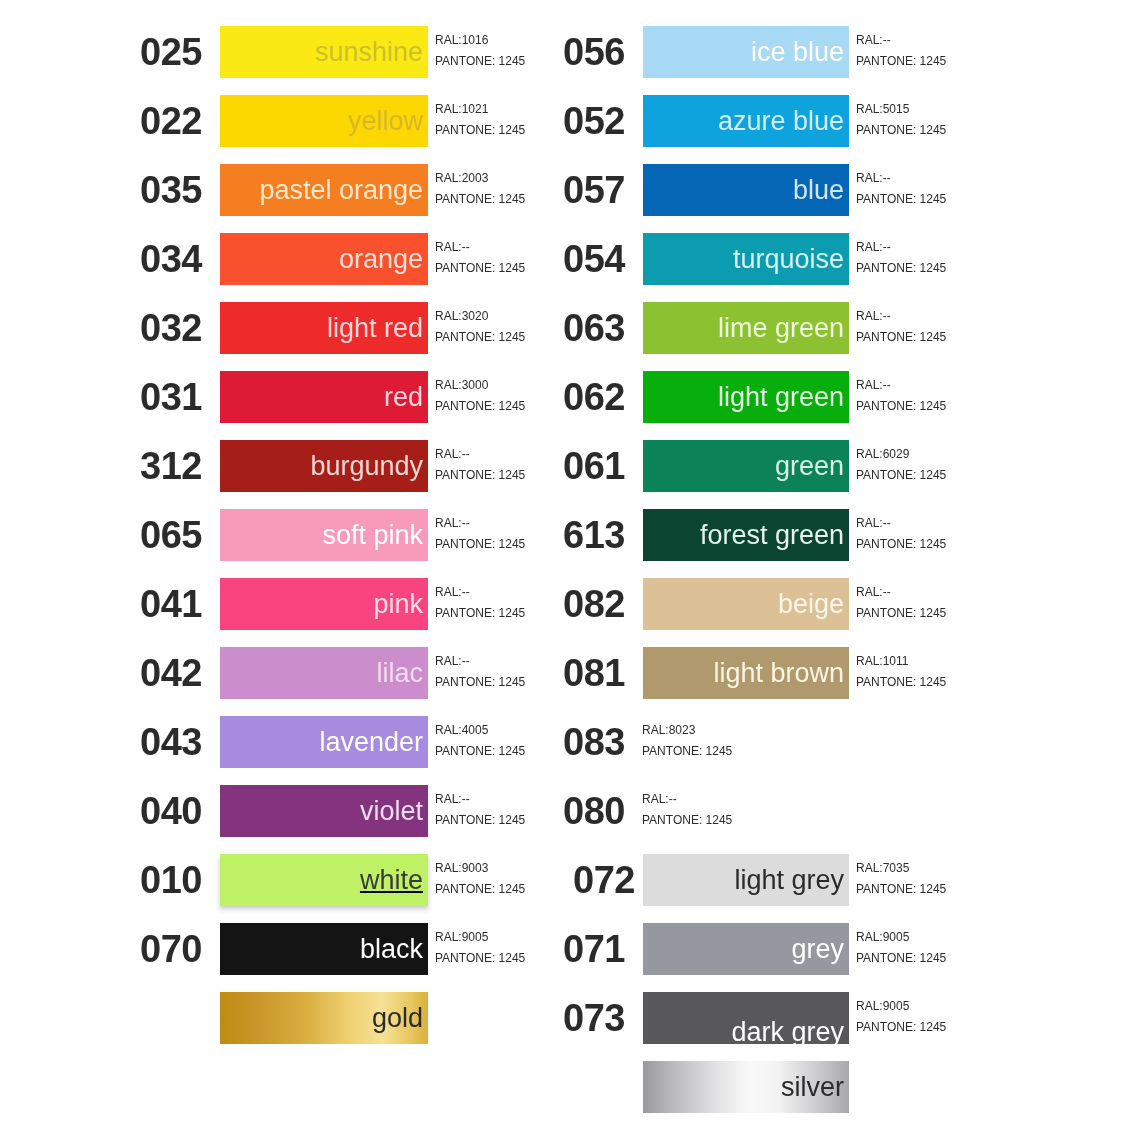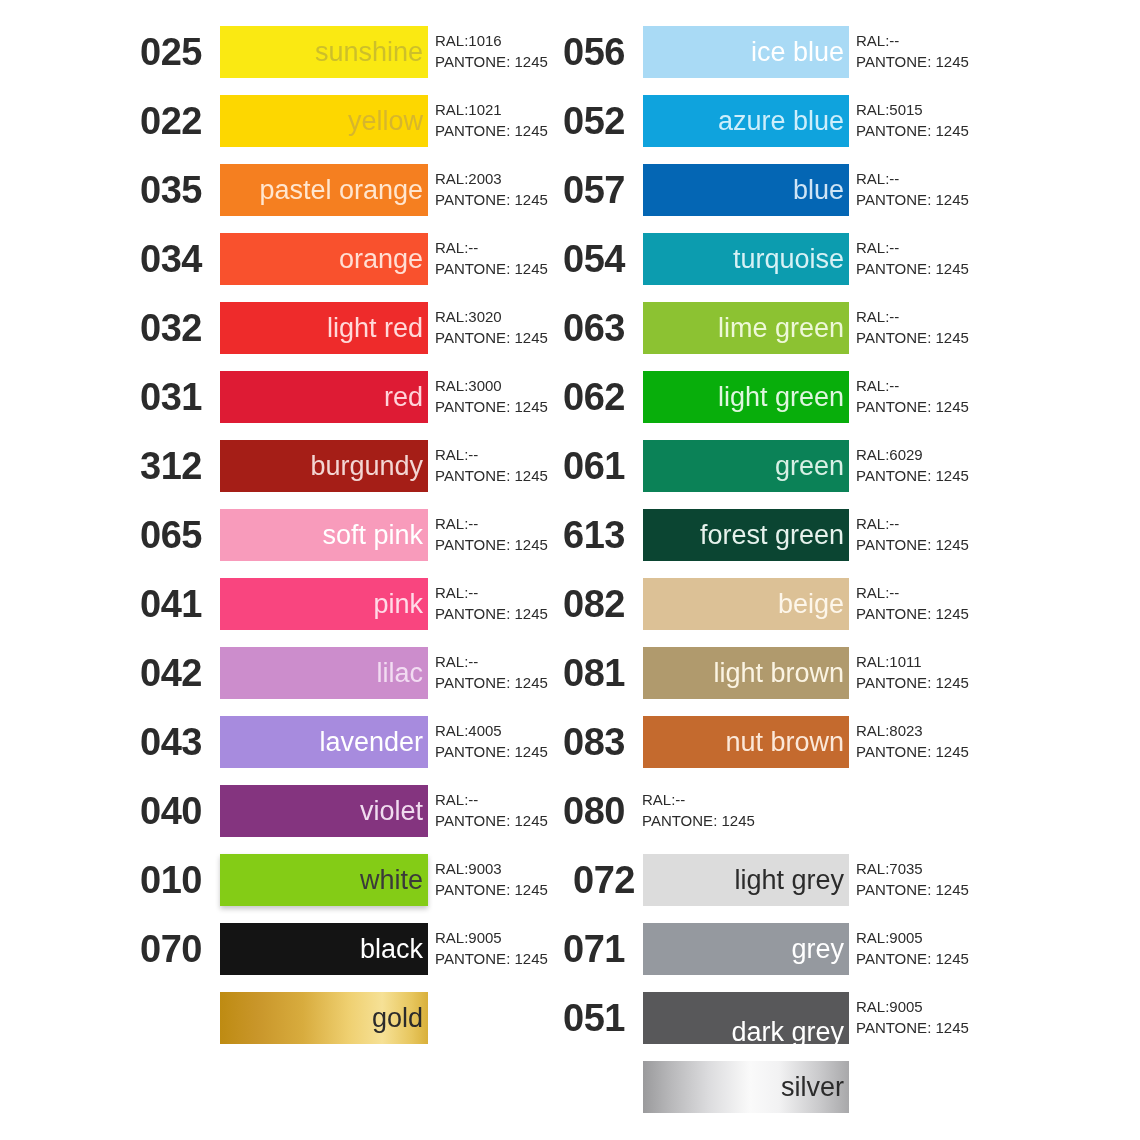--- a/index.html
+++ b/index.html
@@ -66,21 +66,21 @@
     white-space:nowrap;
     font-weight:400;
     font-family:"Liberation Sans", sans-serif;
     letter-spacing:0px;
   }
   .specs{
     flex:0 0 auto;
     margin-left:7px;
     padding-top:4px;
     color:#2b2b2b;
-    font-size:15px;
+    font-size:12px;
     line-height:21px;
     font-family:"Liberation Sans", sans-serif;
     white-space:nowrap;
   }
   .specs .ral{display:block;}
   .specs .pantone{display:block;}
   .specs.empty{visibility:hidden;}
   .code.empty{visibility:hidden;}
 </style>
 </head>
@@ -228,21 +228,21 @@
           </div>
         </div>
         <div class="specs" style="color: rgb(43, 43, 43);">
           <span class="ral">RAL:--</span>
           <span class="pantone">PANTONE: 1245</span>
         </div>
       </div>
       <div class="swatch-row">
         <div class="code" style="color: rgb(43, 43, 43);">010</div>
         <div class="chip-wrap">
-          <div class="chip white-chip" style="background-color: #84cc16;">
+          <div class="chip white-chip" style="background-color: #bef264; text-decoration: underline;">
             <span class="chip-name" style="color: rgb(58, 58, 58);">white</span>
           </div>
         </div>
         <div class="specs" style="color: rgb(43, 43, 43);">
           <span class="ral">RAL:9003</span>
           <span class="pantone">PANTONE: 1245</span>
         </div>
       </div>
       <div class="swatch-row">
         <div class="code" style="color: rgb(43, 43, 43);">070</div>
@@ -385,25 +385,20 @@
             <span class="chip-name" style="color: rgb(251, 244, 227);">light brown</span>
           </div>
         </div>
         <div class="specs" style="color: rgb(43, 43, 43);">
           <span class="ral">RAL:1011</span>
           <span class="pantone">PANTONE: 1245</span>
         </div>
       </div>
       <div class="swatch-row">
         <div class="code" style="color: rgb(43, 43, 43);">083</div>
-        <div class="chip-wrap">
-          <div class="chip right-col" style="background-color: rgb(196, 106, 46);">
-            <span class="chip-name" style="color: rgb(251, 232, 217);">nut brown</span>
-          </div>
-        </div>
         <div class="specs" style="color: rgb(43, 43, 43);">
           <span class="ral">RAL:8023</span>
           <span class="pantone">PANTONE: 1245</span>
         </div>
       </div>
       <div class="swatch-row">
         <div class="code" style="color: rgb(43, 43, 43);">080</div>
         <div class="specs" style="color: rgb(43, 43, 43);">
           <span class="ral">RAL:--</span>
           <span class="pantone">PANTONE: 1245</span>
@@ -427,21 +422,21 @@
           <div class="chip right-col" style="background-color: rgb(149, 153, 159);">
             <span class="chip-name" style="color: rgb(255, 255, 255);">grey</span>
           </div>
         </div>
         <div class="specs" style="color: rgb(43, 43, 43);">
           <span class="ral">RAL:9005</span>
           <span class="pantone">PANTONE: 1245</span>
         </div>
       </div>
       <div class="swatch-row">
-        <div class="code" style="color: rgb(43, 43, 43);">051</div>
+        <div class="code" style="color: rgb(43, 43, 43);">073</div>
         <div class="chip-wrap">
           <div class="chip right-col" style="background-color: rgb(88, 88, 90);">
             <span class="chip-name" style="color: rgb(255, 255, 255); margin-top: 28px;">dark grey</span>
           </div>
         </div>
         <div class="specs" style="color: rgb(43, 43, 43);">
           <span class="ral">RAL:9005</span>
           <span class="pantone">PANTONE: 1245</span>
         </div>
       </div>

